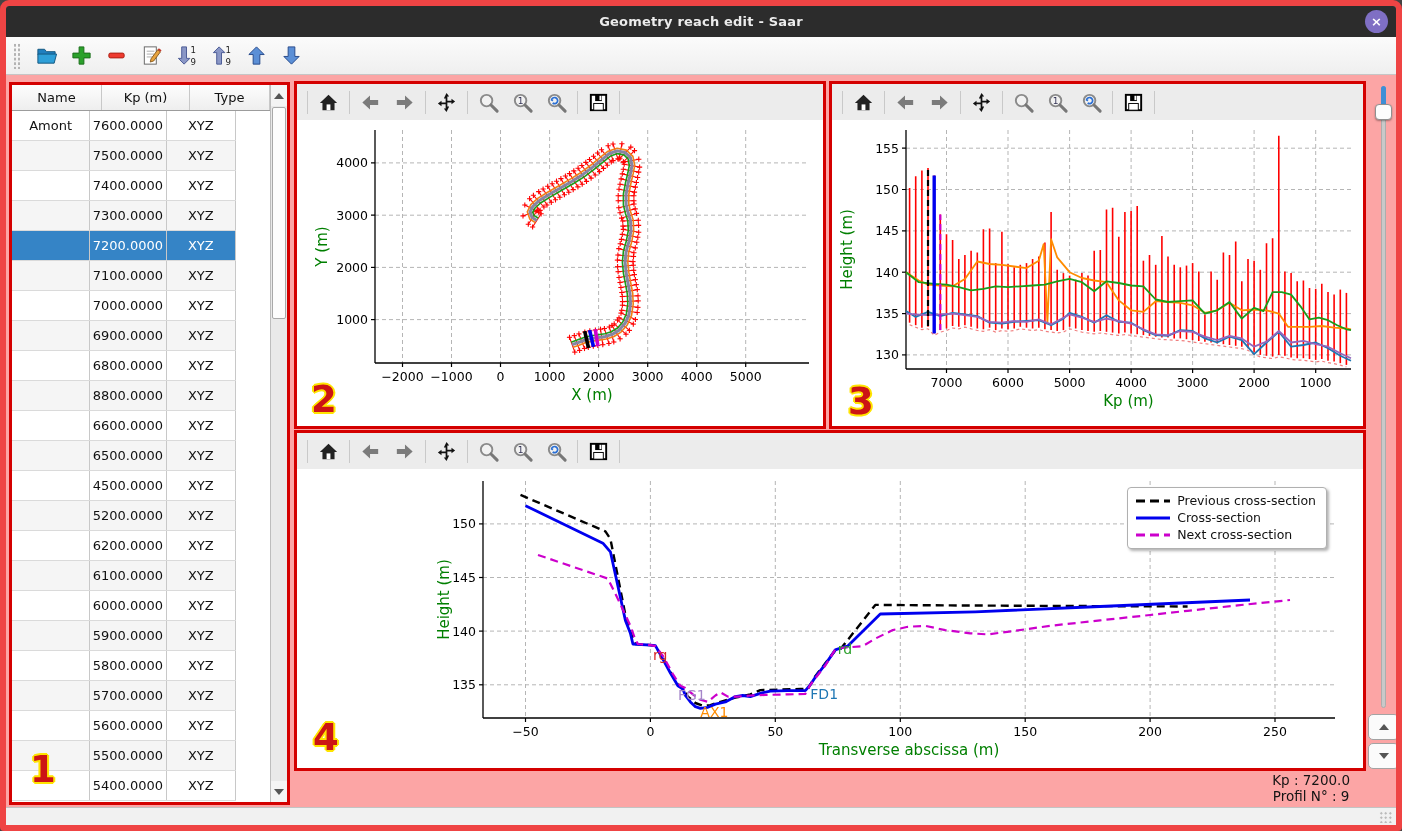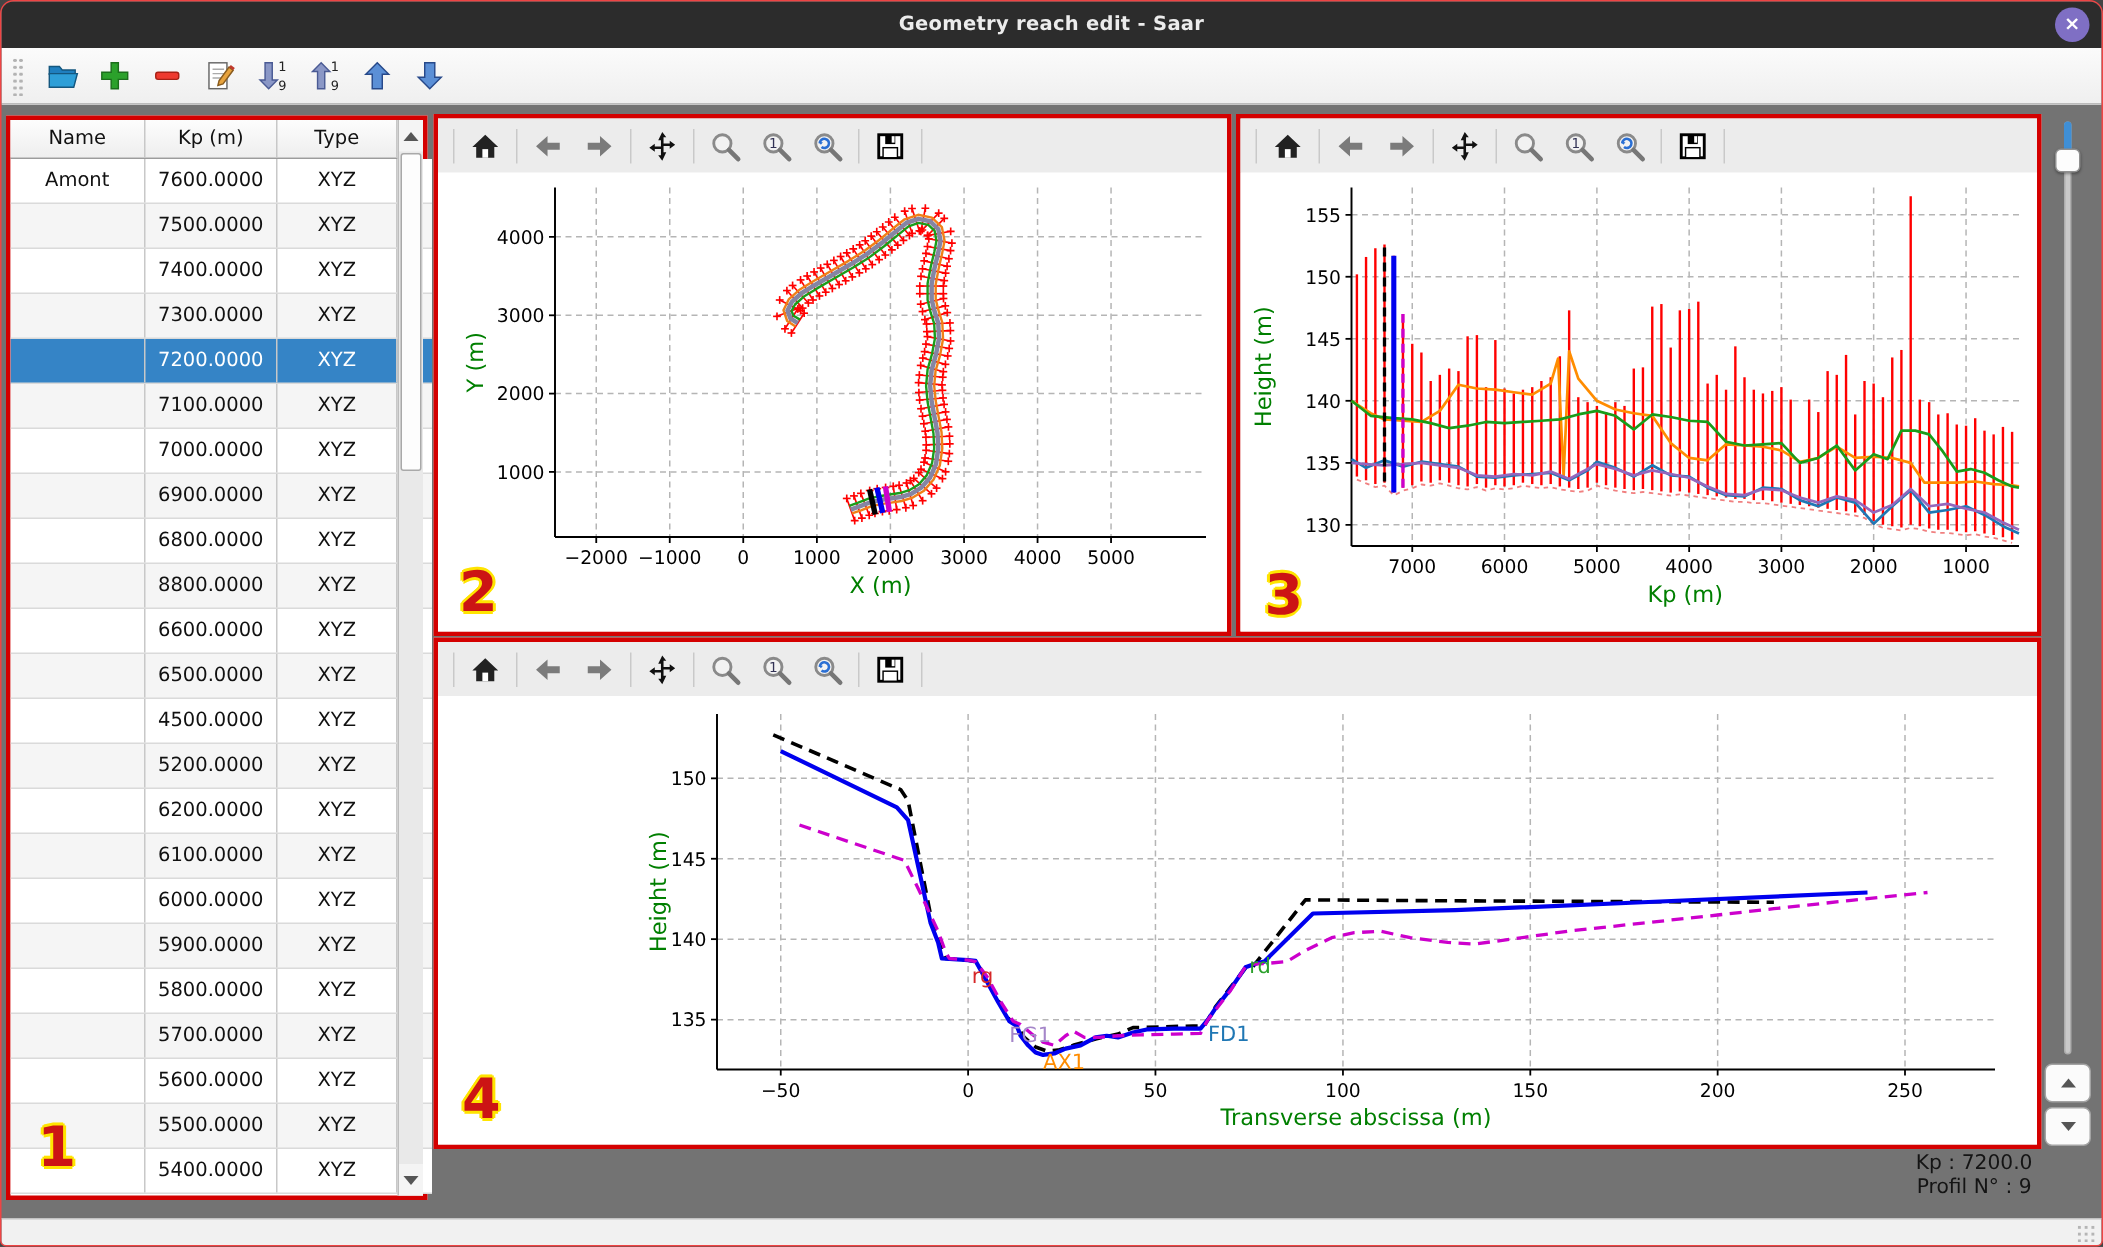--- a/index.html
+++ b/index.html
@@ -1,17 +1,17 @@
 <!DOCTYPE html>
 <html><head>
 <meta charset="utf-8">
 <style>
 *{margin:0;padding:0;box-sizing:border-box}
 html,body{width:1402px;height:831px;background:#444;font-family:"DejaVu Sans","Liberation Sans",sans-serif}
-.window{position:absolute;top:0;left:0;width:1402px;height:831px;background:#737373;border:1px solid #ef4444;border-radius:9px 9px 4px 4px;overflow:hidden}
+.window{position:absolute;top:0;left:0;width:1402px;height:831px;background:#fca5a5;border:6px solid #ef4444;border-radius:9px 9px 4px 4px;overflow:hidden}
 .titlebar{position:absolute;top:0;left:0;right:0;height:31px;background:#2c2c2c;display:flex;align-items:center;justify-content:center}
 .titlebar .title{color:#ececec;font-size:13px;font-weight:bold;letter-spacing:.2px}
 .close-btn{position:absolute;right:8px;top:4px;width:23px;height:23px;border-radius:50%;background:#7f6fc4;color:#fff;display:flex;align-items:center;justify-content:center;font-size:13px;font-weight:bold;cursor:default}
 .main-toolbar{position:absolute;top:31px;left:0;right:0;height:38px;background:linear-gradient(#fbfbfb,#efefef);border-bottom:1px solid #c6c6c6;display:flex;align-items:center;gap:10px;padding-left:7px}
 .tb-grip{width:8px;height:26px;background:radial-gradient(circle,#b3b3b3 1.1px,transparent 1.3px);background-size:4px 4.6px;margin-right:3px}
 .tb-icon{width:25px;height:25px;display:flex;align-items:center;justify-content:center}
 .tb-icon svg{width:23px;height:23px}
 .workspace{position:absolute;top:69px;left:0;right:0;bottom:18px}
 .rpanel{position:absolute;border:3px solid #d40000;background:#ececec}
 #panel1{left:3px;top:7px;width:281px;height:723px;background:#fff}
@@ -27,21 +27,21 @@
 .num-label{position:absolute;font-size:37px;font-weight:bold;color:#cc1414;line-height:1;z-index:6;
  text-shadow:-2px 0 0 #ffe400,2px 0 0 #ffe400,0 -2px 0 #ffe400,0 2px 0 #ffe400,-1px -1px 0 #ffe400,1px 1px 0 #ffe400,-1px 1px 0 #ffe400,1px -1px 0 #ffe400}
 
 .thead{display:flex;height:26px;background:linear-gradient(#fdfdfd,#eee);border-bottom:1px solid #9c9c9c;font-weight:normal}
 .tcell{display:flex;align-items:center;justify-content:center;font-size:13px;border-right:1px solid #c8c8c8;color:#111}
 .col0{width:90px}.col1{width:88px}.col2{width:80px}
 .trow{display:flex;height:30px;border-bottom:1px solid #dadada;background:#fff}
 .trow.alt{background:#f5f5f5}
 .trow.selected{background:#3584c6}
 .trow.selected .tcell{color:#fff}
-.tbody{position:absolute;top:26px;left:0;bottom:0;width:281px;overflow:hidden}
+.tbody{position:absolute;top:26px;left:0;bottom:0;width:224px;overflow:hidden}
 .tscroll{position:absolute;right:0;top:0;bottom:0;width:17px;background:#e9e9e9;border-left:1px solid #bdbdbd}
 .tscroll .btn{position:absolute;left:0;width:16px;height:21px;background:#f4f4f4;display:flex;align-items:center;justify-content:center}
 .tscroll .thumb{position:absolute;left:1px;top:22px;width:14px;height:212px;background:#fdfdfd;border:1px solid #a9a9a9;border-radius:2px}
 .tri-up{width:0;height:0;border-left:5px solid transparent;border-right:5px solid transparent;border-bottom:6px solid #555}
 .tri-down{width:0;height:0;border-left:5px solid transparent;border-right:5px solid transparent;border-top:6px solid #555}
 
 .legend{position:absolute;right:36px;top:18px;background:#fff;border:1px solid #b0b0b0;border-radius:4px;box-shadow:2px 2px 3px rgba(0,0,0,.3);padding:5px 10px 6px 8px;display:flex;flex-direction:column;gap:2px;z-index:5}
 .legend-entry{display:flex;align-items:center;gap:7px;font-size:12.5px;color:#111;white-space:nowrap}
 
 .vslider{position:absolute;left:1374px;top:11px;width:7px;height:622px}
@@ -1018,20 +1018,40 @@
             <text x="152" y="130.5" text-anchor="middle" fill="#007f00" font-size="15" font-family="DejaVu Sans, sans-serif" transform="rotate(-90 152 130.5)">Height (m)</text>
             <polyline points="223.5,25.9 308.4,62.4 313.4,69.9 328.4,146.0 333.4,163.2 338.4,175.0 353.4,176.1 358.4,177.1 363.4,184.7 373.4,202.9 380.9,215.8 385.9,220.0 390.9,227.6 398.4,234.0 405.9,236.7 413.4,236.1 423.4,232.9 438.4,228.6 453.3,225.4 463.3,221.1 503.3,220.0 510.8,220.0 518.3,207.2 528.3,194.3 538.3,181.4 543.3,180.4 578.3,135.9 653.2,136.4 753.2,136.9 890.6,137.5" fill="none" stroke="#000000" stroke-width="2.4" stroke-dasharray="8 5" stroke-linejoin="round"></polyline>
             <polyline points="228.5,36.7 305.9,74.2 313.4,82.8 328.4,151.4 333.4,164.3 335.9,175.0 353.4,176.1 358.4,176.6 363.4,185.7 373.4,204.0 380.9,216.8 385.9,220.0 388.4,226.5 393.4,232.9 398.4,237.7 403.4,239.3 410.9,238.3 418.4,235.1 428.4,232.9 438.4,227.6 445.8,226.5 453.3,227.6 463.3,224.3 473.3,222.2 490.8,221.7 508.3,221.7 513.3,215.8 518.3,208.2 528.3,195.4 538.3,180.9 545.8,178.2 550.8,177.1 583.3,145.0 678.2,142.8 803.1,137.5 953.0,131.0" fill="none" stroke="#0000ee" stroke-width="2.8" stroke-linejoin="round"></polyline>
             <polyline points="241.0,86.0 310.9,109.6 320.9,130.0 333.4,156.8 338.4,170.7 340.9,175.0 353.4,176.1 358.4,177.1 365.9,186.8 375.9,205.0 383.4,216.8 388.4,219.0 395.9,225.4 403.4,230.8 410.9,232.9 418.4,226.5 423.4,223.3 430.9,227.6 440.9,227.6 453.3,226.5 468.3,225.9 490.8,225.4 508.3,224.9 513.3,215.8 518.3,209.3 528.3,196.5 538.3,180.4 543.3,178.8 553.3,178.2 565.8,177.1 578.3,169.6 595.8,161.1 610.8,157.8 628.2,156.8 648.2,161.1 673.2,164.3 690.7,165.4 715.7,162.1 753.2,156.8 803.1,151.4 853.1,146.0 890.6,141.8 940.6,136.4 993.0,131.0" fill="none" stroke="#cc00cc" stroke-width="2.2" stroke-dasharray="8 5" stroke-linejoin="round"></polyline>
             <text x="355.90029325513194" y="191.0904977375565" text-anchor="start" fill="#d62728" font-size="14" font-family="DejaVu Sans, sans-serif">rg</text>
             <text x="380.8856304985337" y="230.7692307692309" text-anchor="start" fill="#a586c9" font-size="14" font-family="DejaVu Sans, sans-serif">FG1</text>
             <text x="403.3724340175953" y="248.46380090497757" text-anchor="start" fill="#ff8c00" font-size="14" font-family="DejaVu Sans, sans-serif">AX1</text>
             <text x="513.307917888563" y="229.6968325791857" text-anchor="start" fill="#1f77b4" font-size="14" font-family="DejaVu Sans, sans-serif">FD1</text>
             <text x="540.791788856305" y="184.65610859728505" text-anchor="start" fill="#2ca02c" font-size="14" font-family="DejaVu Sans, sans-serif">rd</text>
           </svg>
+        <div class="legend" id="cross-legend">
+            <div class="legend-entry">
+              <svg width="34" height="6">
+                <line x1="0" y1="3" x2="34" y2="3" stroke="#000000" stroke-width="3" stroke-dasharray="9 5"></line>
+              </svg>
+              <span>Previous cross-section</span>
+            </div>
+            <div class="legend-entry">
+              <svg width="34" height="6">
+                <line x1="0" y1="3" x2="34" y2="3" stroke="#0000ee" stroke-width="3"></line>
+              </svg>
+              <span>Cross-section</span>
+            </div>
+            <div class="legend-entry">
+              <svg width="34" height="6">
+                <line x1="0" y1="3" x2="34" y2="3" stroke="#cc00cc" stroke-width="3" stroke-dasharray="9 5"></line>
+              </svg>
+              <span>Next cross-section</span>
+            </div>
+          </div>
         <span class="num-label" style="left:16px;bottom:12px">4</span>
       </div>
     </div>
 
     <div class="vslider">
       <div class="track"></div>
       <div class="fill"></div>
       <div class="handle"></div>
     </div>
     <div class="spin-btn" id="spin-up">

